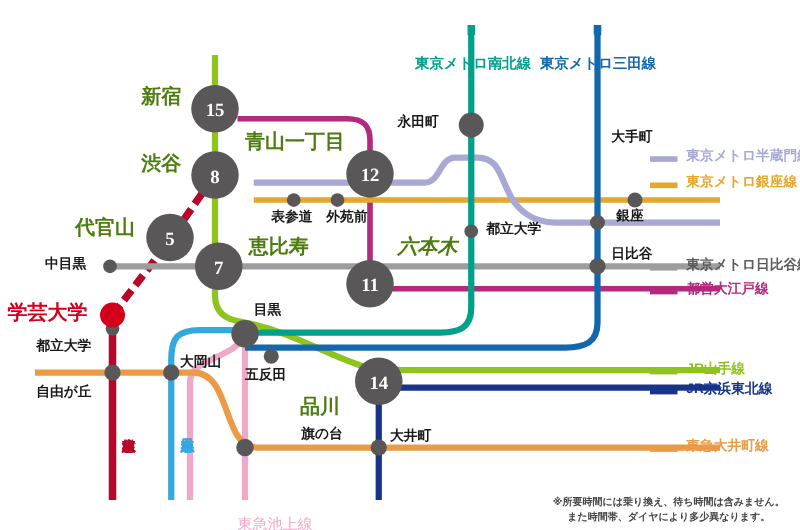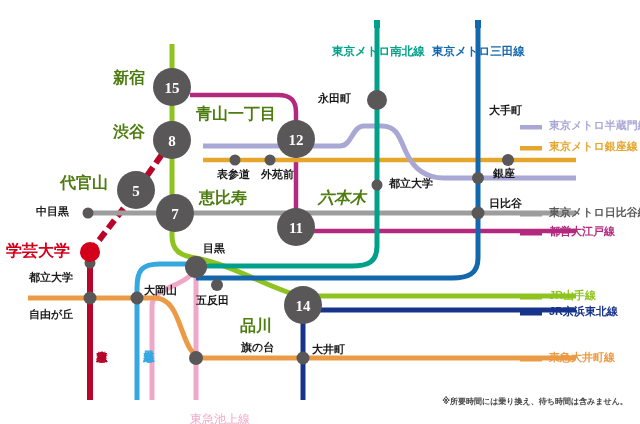--- a/index.html
+++ b/index.html
@@ -153,13 +153,14 @@
 <div class="lbl legend-t" style="left:549px;top:120px;color:#a9a8d4;">東京メトロ半蔵門線</div>
 <div class="lbl legend-t" style="left:549px;top:141px;color:#e6a62b;">東京メトロ銀座線</div>
 <div class="lbl legend-t" style="left:549px;top:207px;color:#5a5a5a;">東京メトロ日比谷線</div>
 <div class="lbl legend-t" style="left:549px;top:226px;color:#b2297e;">都営大江戸線</div>
 <div class="lbl legend-t" style="left:549px;top:290px;color:#8fc31f;">JR山手線</div>
 <div class="lbl legend-t" style="left:549px;top:306px;color:#18348a;">JR京浜東北線</div>
 <div class="lbl legend-t" style="left:549px;top:352px;color:#eb9b45;">東急大井町線</div>
 
 <div class="lbl note" style="left:432px;top:396px;width:206px;">
   <div>※所要時間には乗り換え、待ち時間は含みません。</div>
+  <div>また時間帯、ダイヤにより多少異なります。</div>
 </div>
 
 </body></html>

